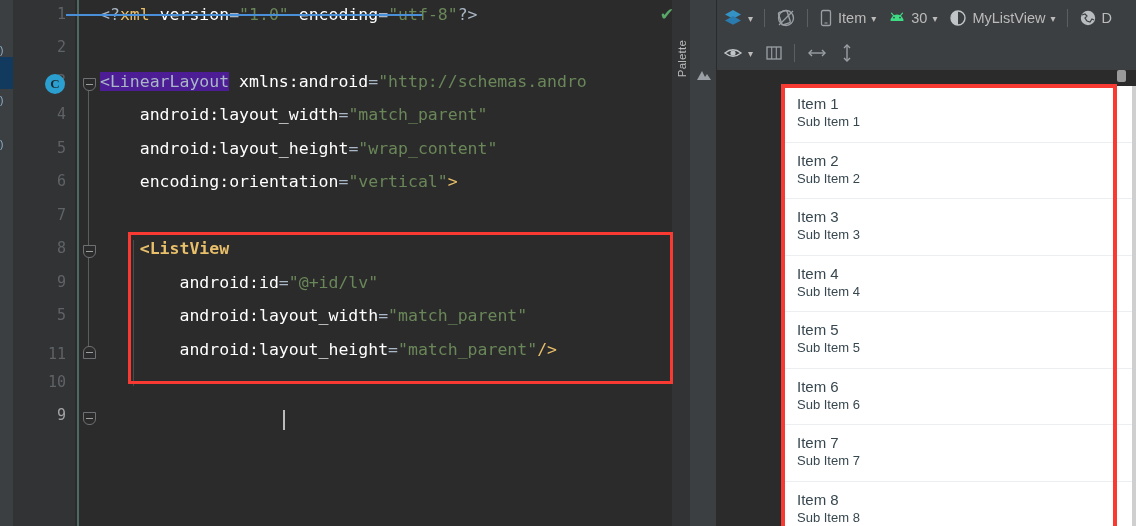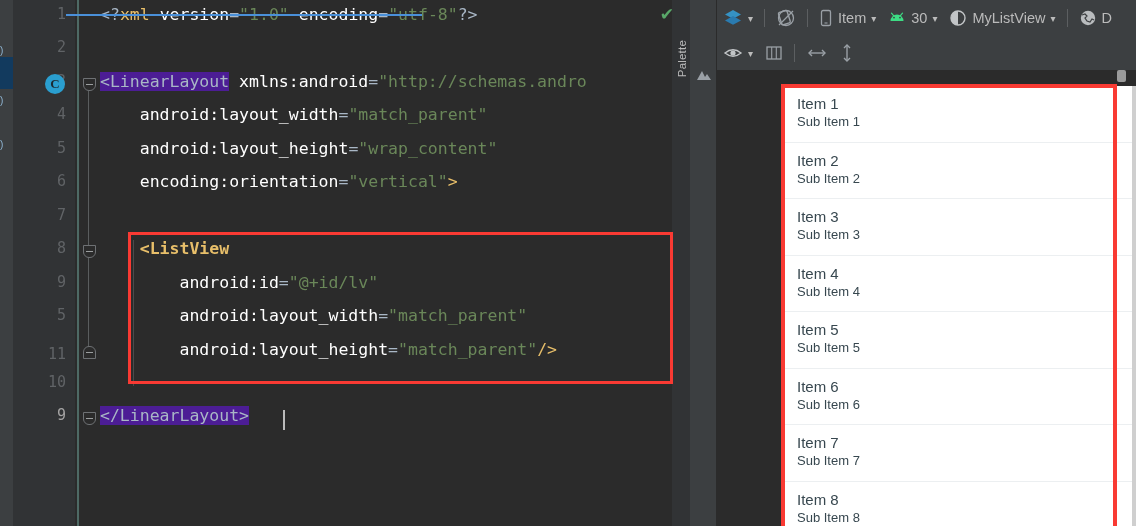--- a/index.html
+++ b/index.html
@@ -213,21 +213,20 @@
         <div class="code-line" style="top: 73.9px;"><span class="tagsel">&lt;LinearLayout</span><span class="punc"> </span><span class="attr">xmlns:android</span><span class="eq">=</span><span class="val">"http://schemas.andro</span></div>
         <div class="code-line" style="top: 107.35px;"><span class="punc">    </span><span class="attr">android:layout_width</span><span class="eq">=</span><span class="val">"match_parent"</span></div>
         <div class="code-line" style="top: 140.8px;"><span class="punc">    </span><span class="attr">android:layout_height</span><span class="eq">=</span><span class="val">"wrap_content"</span></div>
         <div class="code-line" style="top: 174.25px;"><span class="punc">    </span><span class="attr">encoding:orientation</span><span class="eq">=</span><span class="val">"vertical"</span><span class="tag">&gt;</span></div>
         <div class="code-line" style="top: 207.7px;"></div>
         <div class="code-line" style="top: 241.15px; font-weight: bold;"><span class="punc">    </span><span class="tag">&lt;ListView</span></div>
         <div class="code-line" style="top: 274.6px;"><span class="punc">        </span><span class="attr">android:id</span><span class="eq">=</span><span class="val">"@+id/lv"</span></div>
         <div class="code-line" style="top: 308.05px;"><span class="punc">        </span><span class="attr">android:layout_width</span><span class="eq">=</span><span class="val">"match_parent"</span></div>
         <div class="code-line" style="top: 341.5px;"><span class="punc">        </span><span class="attr">android:layout_height</span><span class="eq">=</span><span class="val">"match_parent"</span><span class="tag">/&gt;</span></div>
         <div class="code-line" style="top: 374.95px;"></div>
-        <div class="code-line" style="top: 408.4px;"><span class="tagsel">&lt;/LinearLayout&gt;</span></div>
       </div>
 
     <div id="caret" style="left:283px; top:410px"></div>
     <div id="check-ok">✔</div>
     <div id="editor-scrollbar"></div>
     <div id="anno-listview"></div>
   </div>
 
   <div id="right-pane"></div>
 

